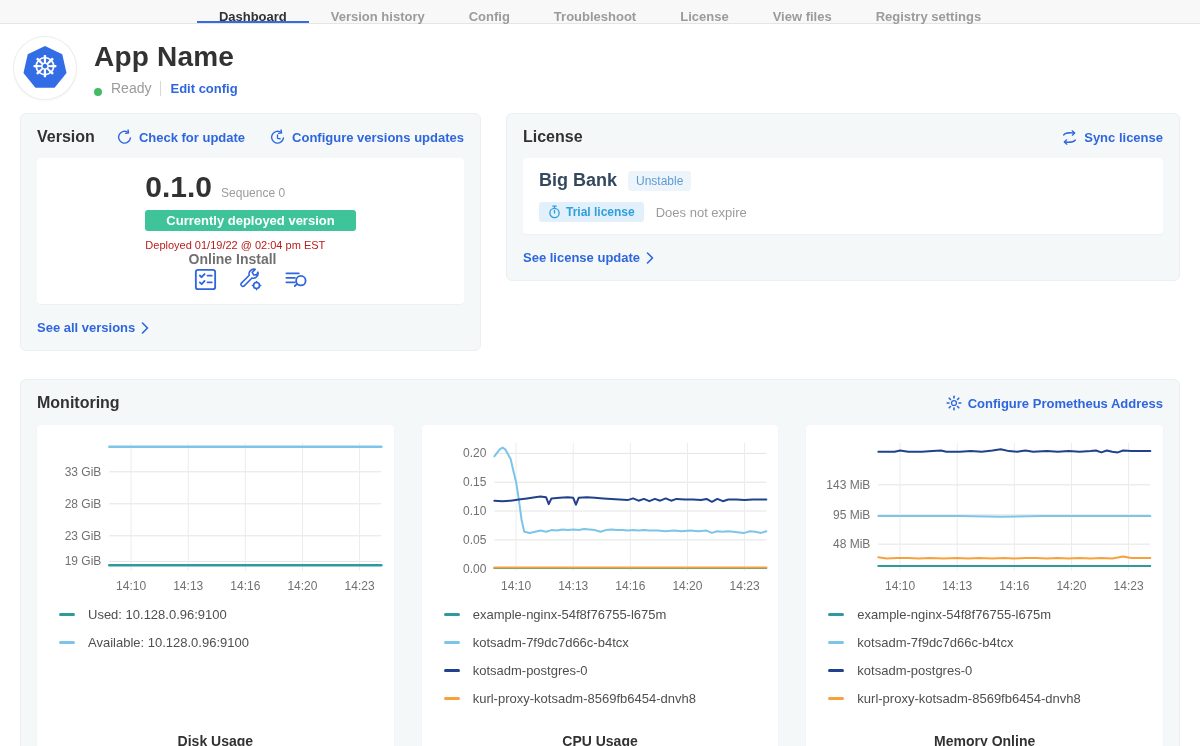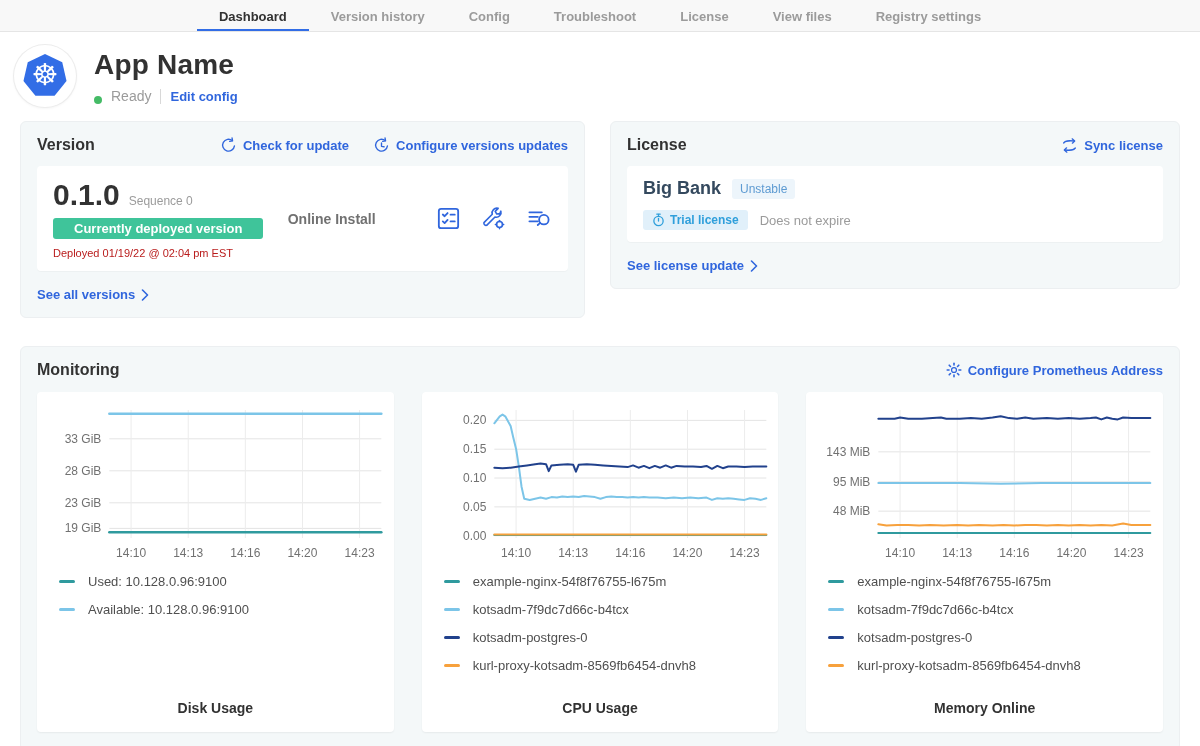--- a/index.html
+++ b/index.html
@@ -1,20 +1,20 @@
 <!DOCTYPE html>
 <html><head>
 <meta charset="utf-8">
 <style>
   * { margin:0; padding:0; box-sizing:border-box; }
   html,body { width:1200px; height:746px; background:#fff; overflow:hidden;
     font-family:"Liberation Sans", sans-serif; color:#323232; }
 
   
-  .topnav { height:32px; background:#f8f8f8; border-bottom:1px solid #e5e5e5;
+  .topnav { height:24px; background:#f8f8f8; border-bottom:1px solid #e5e5e5;
     display:flex; justify-content:center; align-items:stretch; }
   .tab { padding:0 22px; font-size:13px; line-height:34px; color:#9b9b9b;
     cursor:pointer; border-bottom:2px solid transparent;font-weight:bold; }
   .tab.active { color:#323232; font-weight:bold; border-bottom:2px solid #326de6; }
 
   
   .app-header { display:flex; align-items:center; gap:18px; padding:13px 0 12px 14px; }
   .app-icon-circle { width:62px; height:62px; border-radius:50%; background:#fff;
     box-shadow:0 0 0 1px #ececec, 0 1px 3px rgba(0,0,0,.08);
     display:flex; align-items:center; justify-content:center; }
@@ -26,28 +26,28 @@
   .status-row { display:flex; align-items:flex-end; gap:9px; margin-top:7px; }
   .dot { width:8px; height:8px; border-radius:50%; background:#44bb66; }
   .status-text { font-size:14px; color:#9b9b9b; }
   .vdiv { width:1px; height:15px; background:#d8d8d8; }
   .link { color:#3066dd; font-size:13px; font-weight:bold; cursor:pointer; text-decoration:none;
     display:inline-flex; align-items:center; gap:6px; }
 
   
   .cards-row { display:flex; gap:25px; padding:2px 20px 0 20px; align-items:flex-start; }
   .card { background:#f4f8f9; border:1px solid #eceff1; border-radius:6px; padding:14px 16px; }
-  .card-version { width:565px; min-height:170px; }
+  .card-version { width:461px; min-height:170px; }
   .card-license { flex:1; min-height:143px; }
   .card-head { display:flex; justify-content:space-between; align-items:center; }
   .card-title { font-size:16px; font-weight:bold; }
   .card-actions { display:flex; gap:24px; align-items:center; }
   .panel { background:#fff; border-radius:4px; margin-top:12px; padding:12px 16px;
     box-shadow:0 1px 1px rgba(0,0,0,.03); }
-  .version-panel { display:flex; align-items:center; justify-content:space-between; min-height:88px; }
+  .version-panel { display:flex; align-items:center; justify-content:space-between; min-height:88px;flex-direction:column; }
   .vnum-row { display:flex; align-items:baseline; gap:9px; }
   .vnum { font-size:30px; font-weight:bold; }
   .vseq { font-size:12px; color:#9b9b9b; }
   .deploy-badge { display:inline-block; margin-top:6px; background:#3fc49a; color:#fff;
     font-size:13px; font-weight:bold; padding:3px 21px; border-radius:3px;text-align:right; }
   .deployed-at { margin-top:8px; font-size:11px; color:#b91c1c; }
   .install-type { font-size:14px; font-weight:bold; color:#717171; margin-right:36px; }
   .panel-icons { display:flex; gap:20px; align-items:center; }
   .panel-icons svg { cursor:pointer; }
   .card-footer { margin-top:14px; }

